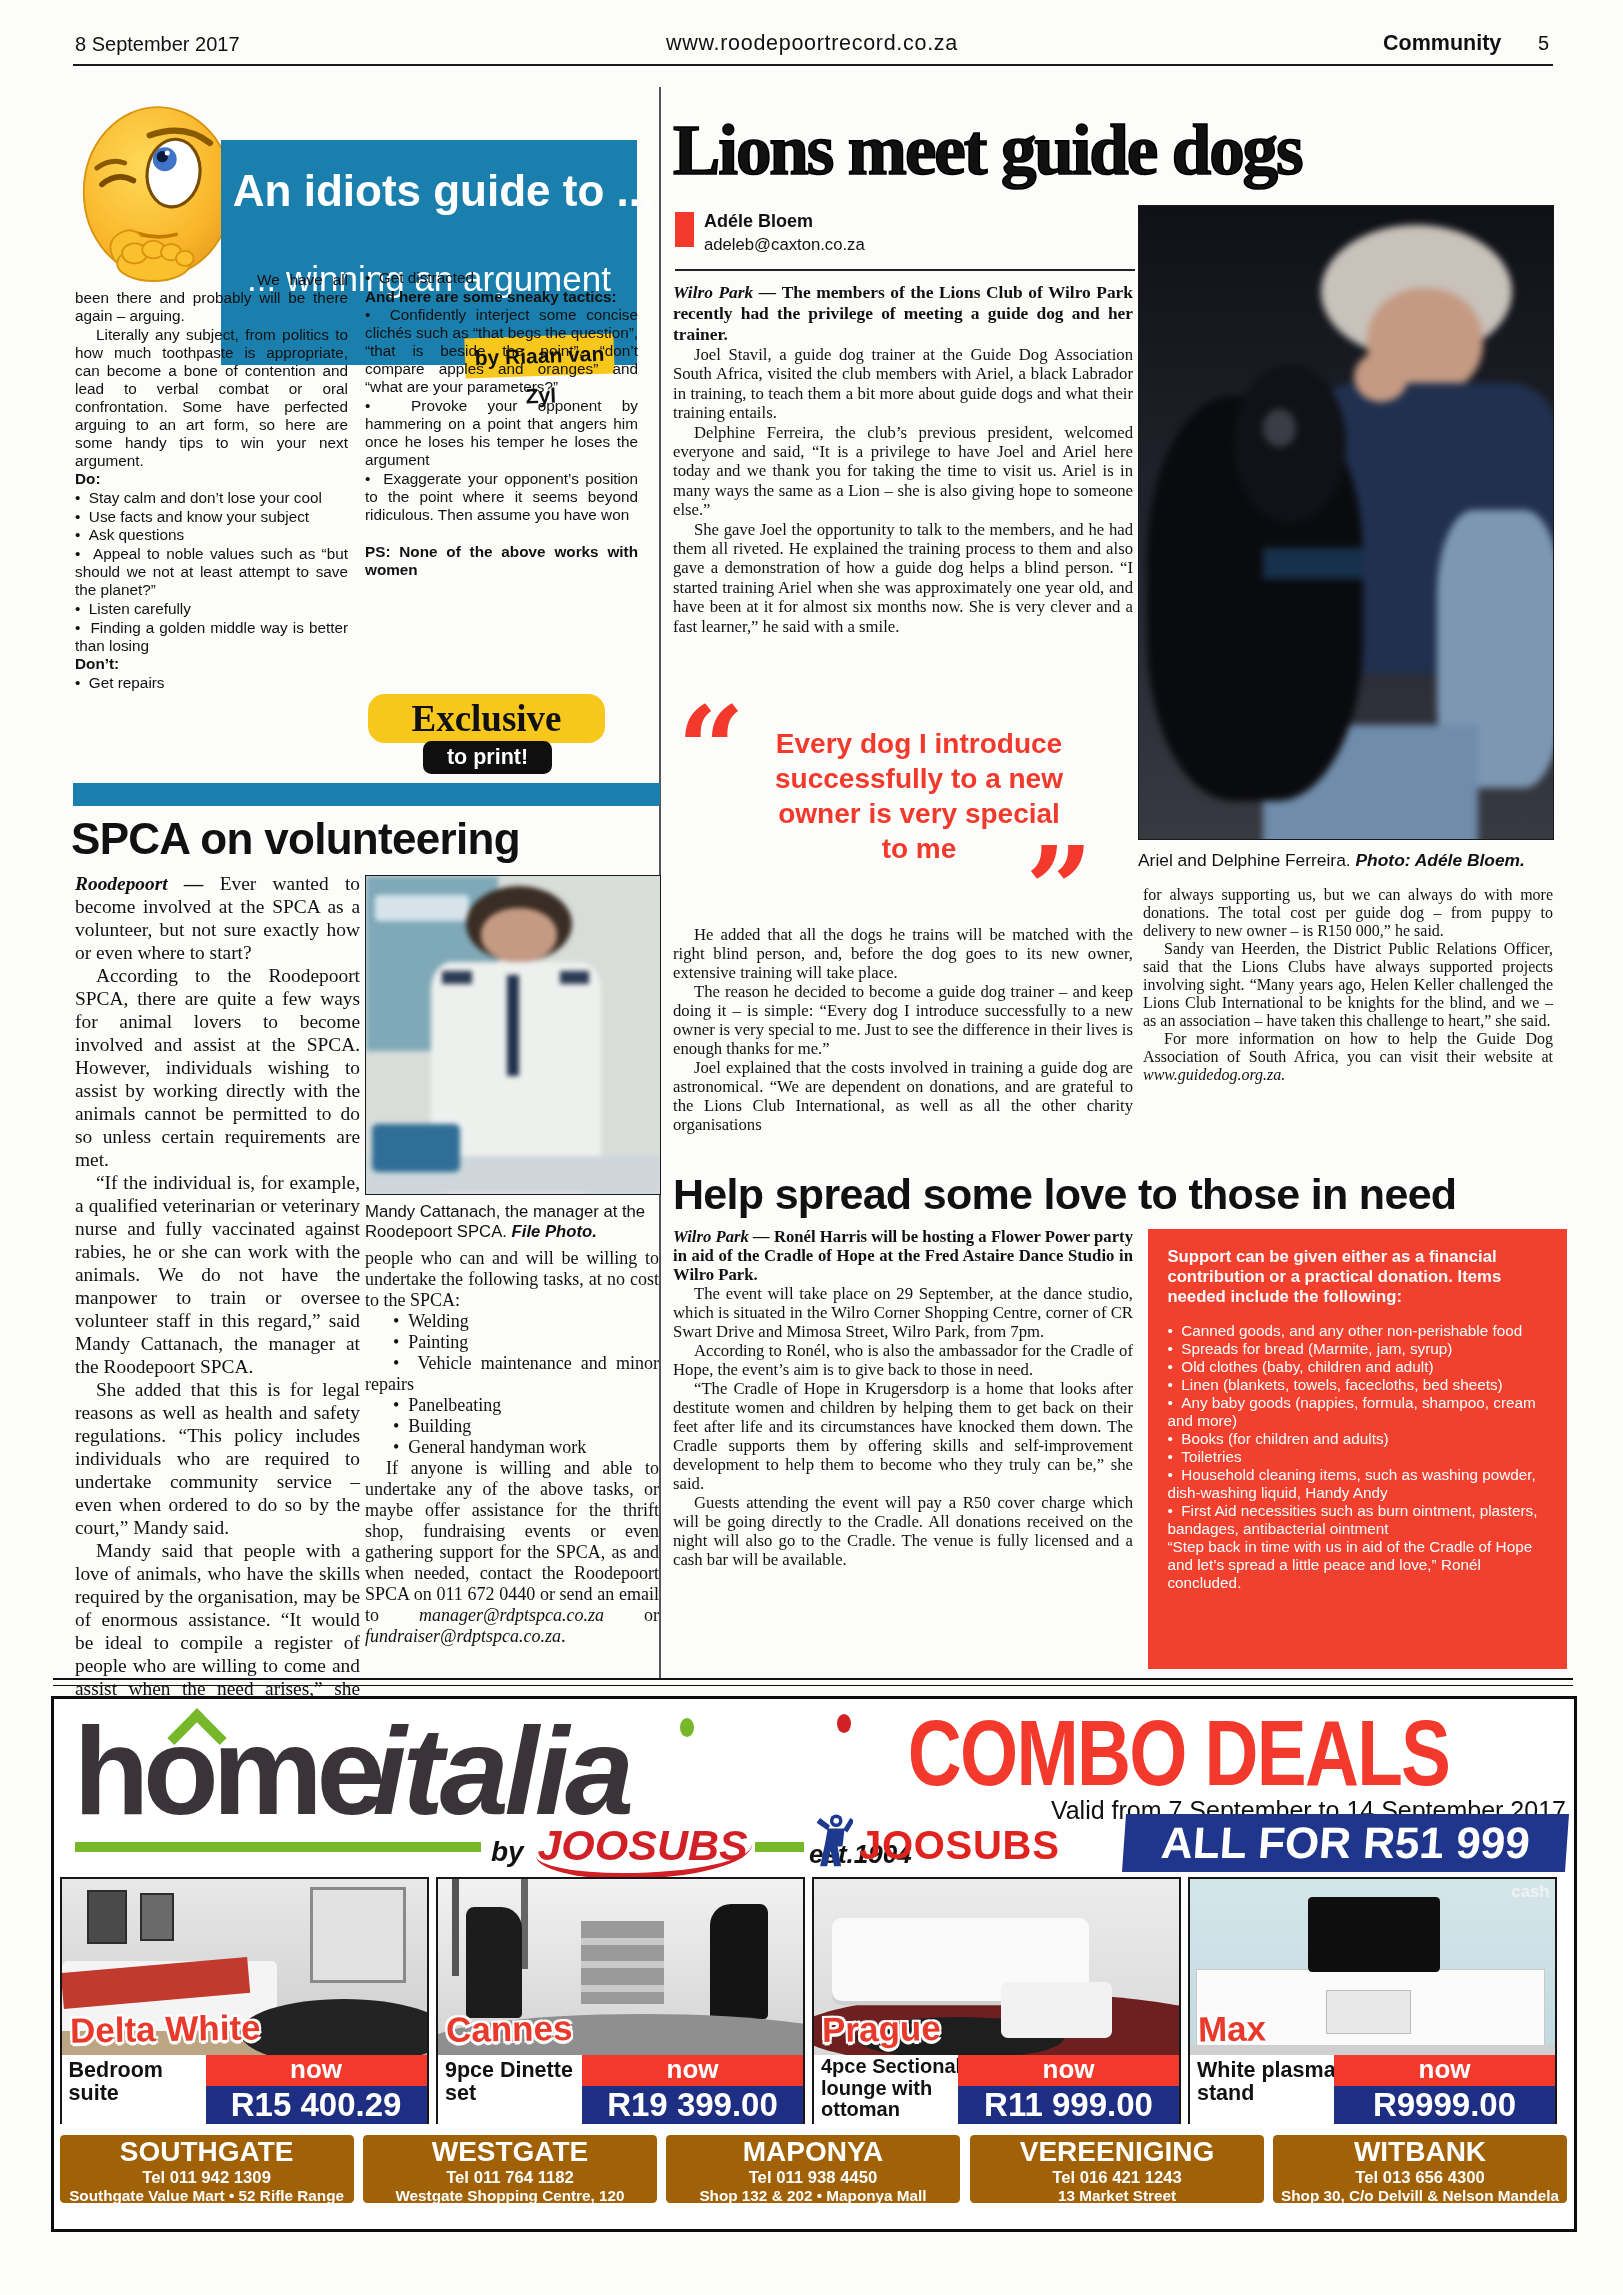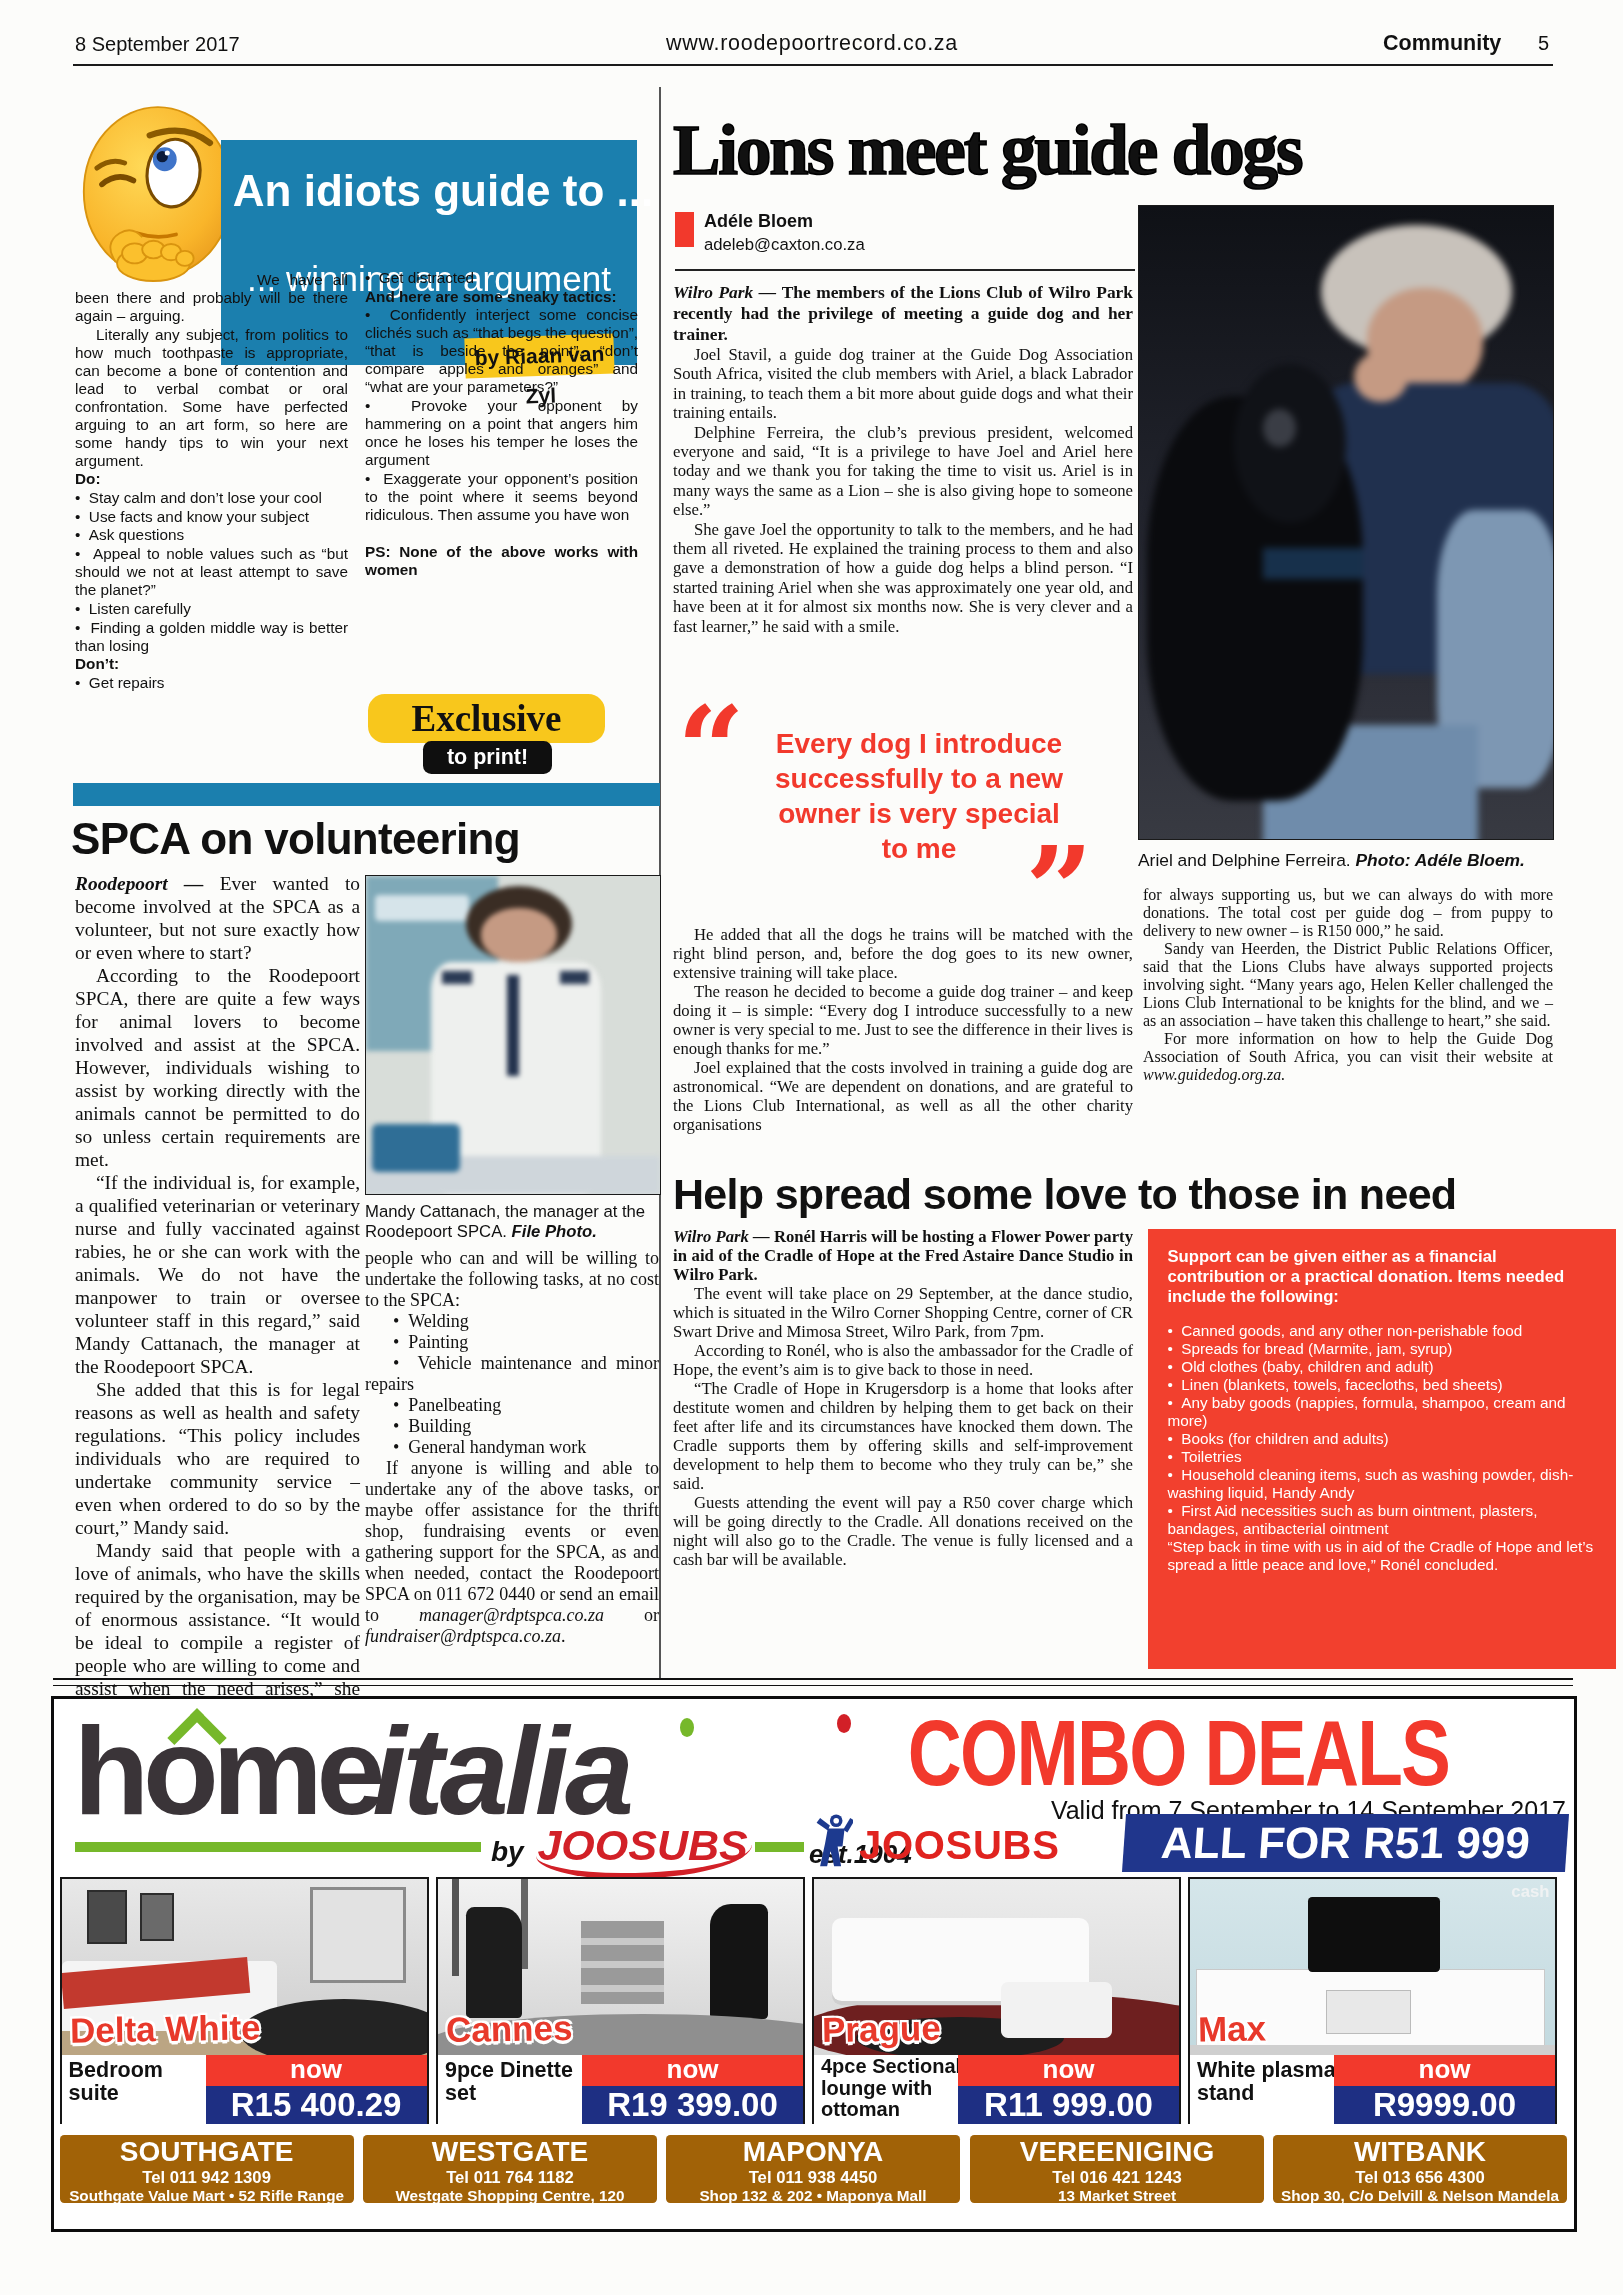--- a/index.html
+++ b/index.html
@@ -36,21 +36,21 @@
               letter-spacing:-2.1px;-webkit-text-stroke:1.7px #000;}
   .lions-body{font-family:"Liberation Serif",serif;font-size:16.7px;line-height:19.4px;text-align:justify;}
   #lions-photo{left:1138px;top:205px;width:414px;height:633px;border:1.4px solid #1a1a1a;overflow:hidden;
                background:linear-gradient(180deg,#0f1116,#262832 60%,#383a42);}
   .ph-shapes{position:absolute;inset:0;filter:blur(3.5px);}
   .sh{position:absolute;}
   #pull-quote{left:677px;top:716px;width:444px;height:208px;color:#f2392c;}
   .bigq{position:absolute;font-family:"DejaVu Serif","Liberation Serif",serif;font-weight:bold;font-size:118px;line-height:1;}
   #pq-text{margin-left:96px;width:292px;font-size:28px;line-height:35px;font-weight:bold;text-align:center;padding-top:9.7px;}
   
-  #help-redbox{left:1148px;top:1229px;width:468px;height:440px;background:#f2402e;color:#fff;
+  #help-redbox{left:1148px;top:1229px;width:419px;height:440px;background:#f2402e;color:#fff;
                padding:18px 19.4px;box-sizing:border-box;font-size:15.3px;line-height:18px;}
   #help-redbox .hd{font-weight:bold;font-size:16.7px;line-height:20px;margin-bottom:15.3px;}
   
   #ad-rule1{left:53px;top:1678px;width:1520px;height:2.1px;background:#111;}
   #ad-rule2{left:53px;top:1685px;width:1520px;height:1.4px;background:#111;}
   #adbox{left:51px;top:1696px;width:1520px;height:530px;border:3.5px solid #0c0c0c;background:#fff;overflow:hidden;}
   #logo-home{left:19.4px;top:2.8px;font-size:124px;font-weight:bold;color:#3a3438;letter-spacing:-6.2px;line-height:139px;white-space:nowrap;}
   #logo-italia{font-style:italic;letter-spacing:-4.2px;margin-left:-7px;}
   #logo-caret{left:122px;top:18px;width:32px;height:32px;border-top:10.4px solid #76b82a;border-left:10.4px solid #76b82a;transform:rotate(45deg);}
   #logo-dot-g{left:626px;top:19.4px;width:14px;height:19px;border-radius:50%;background:#76b82a;}

